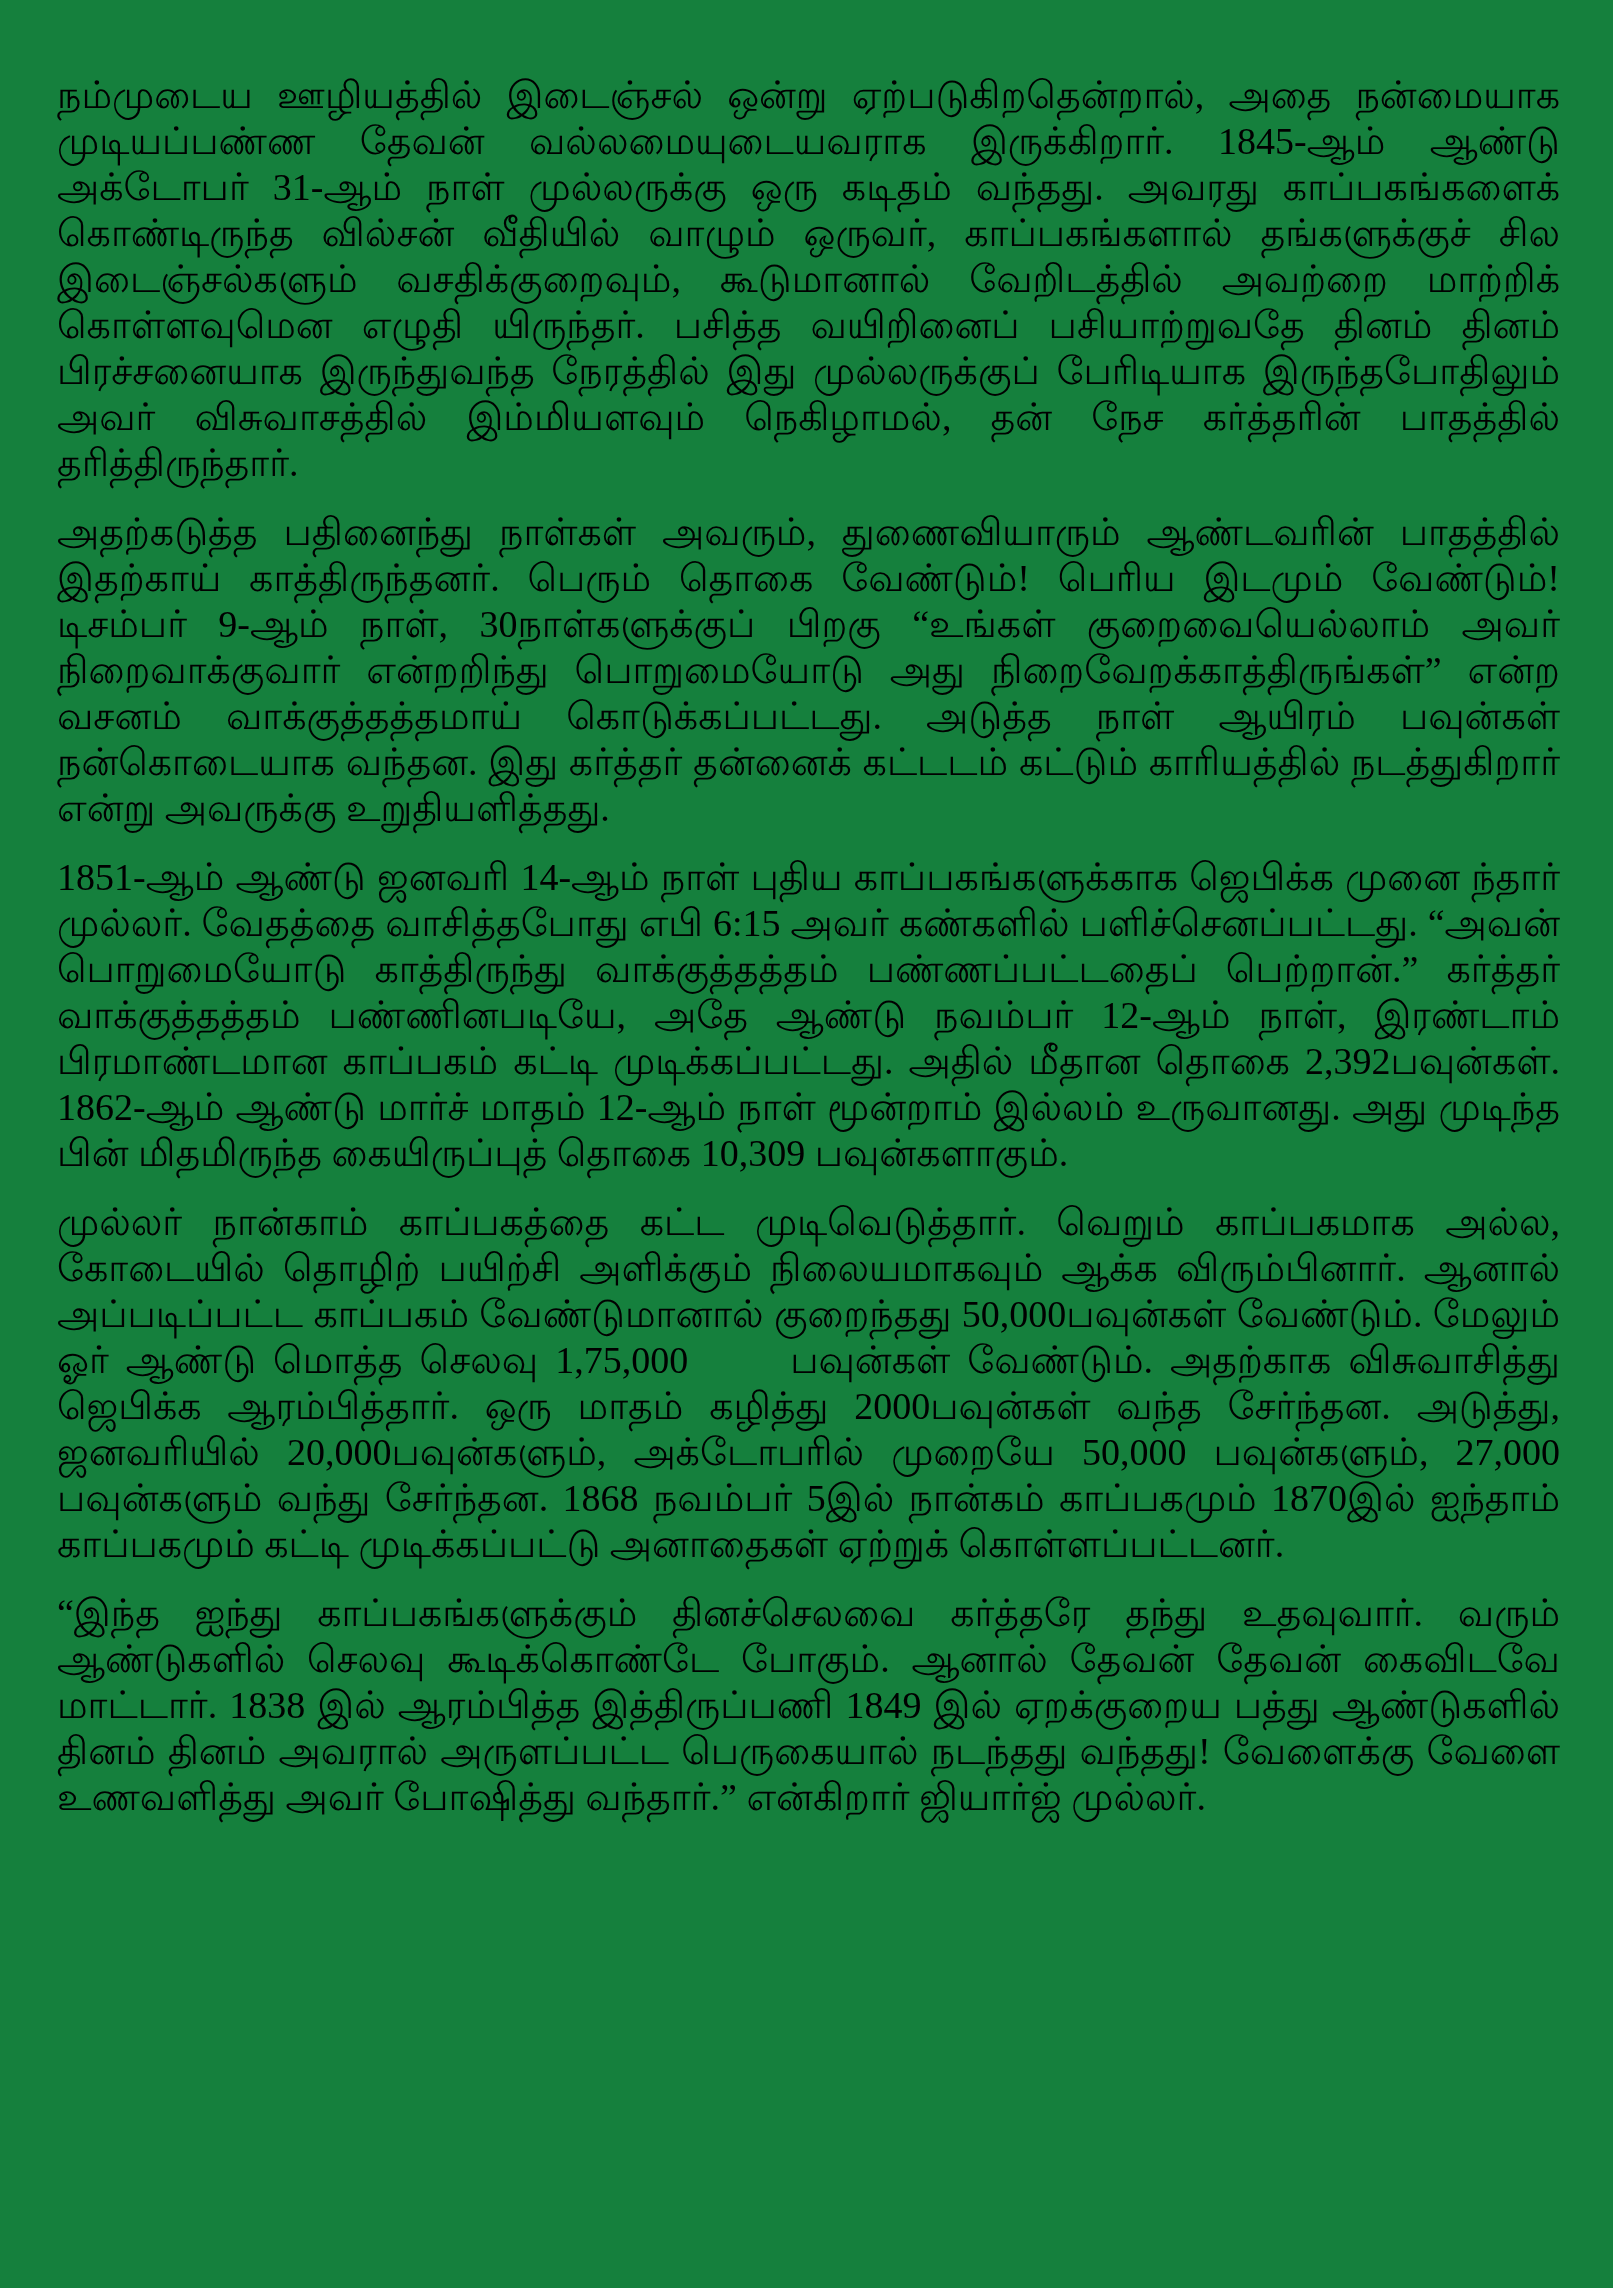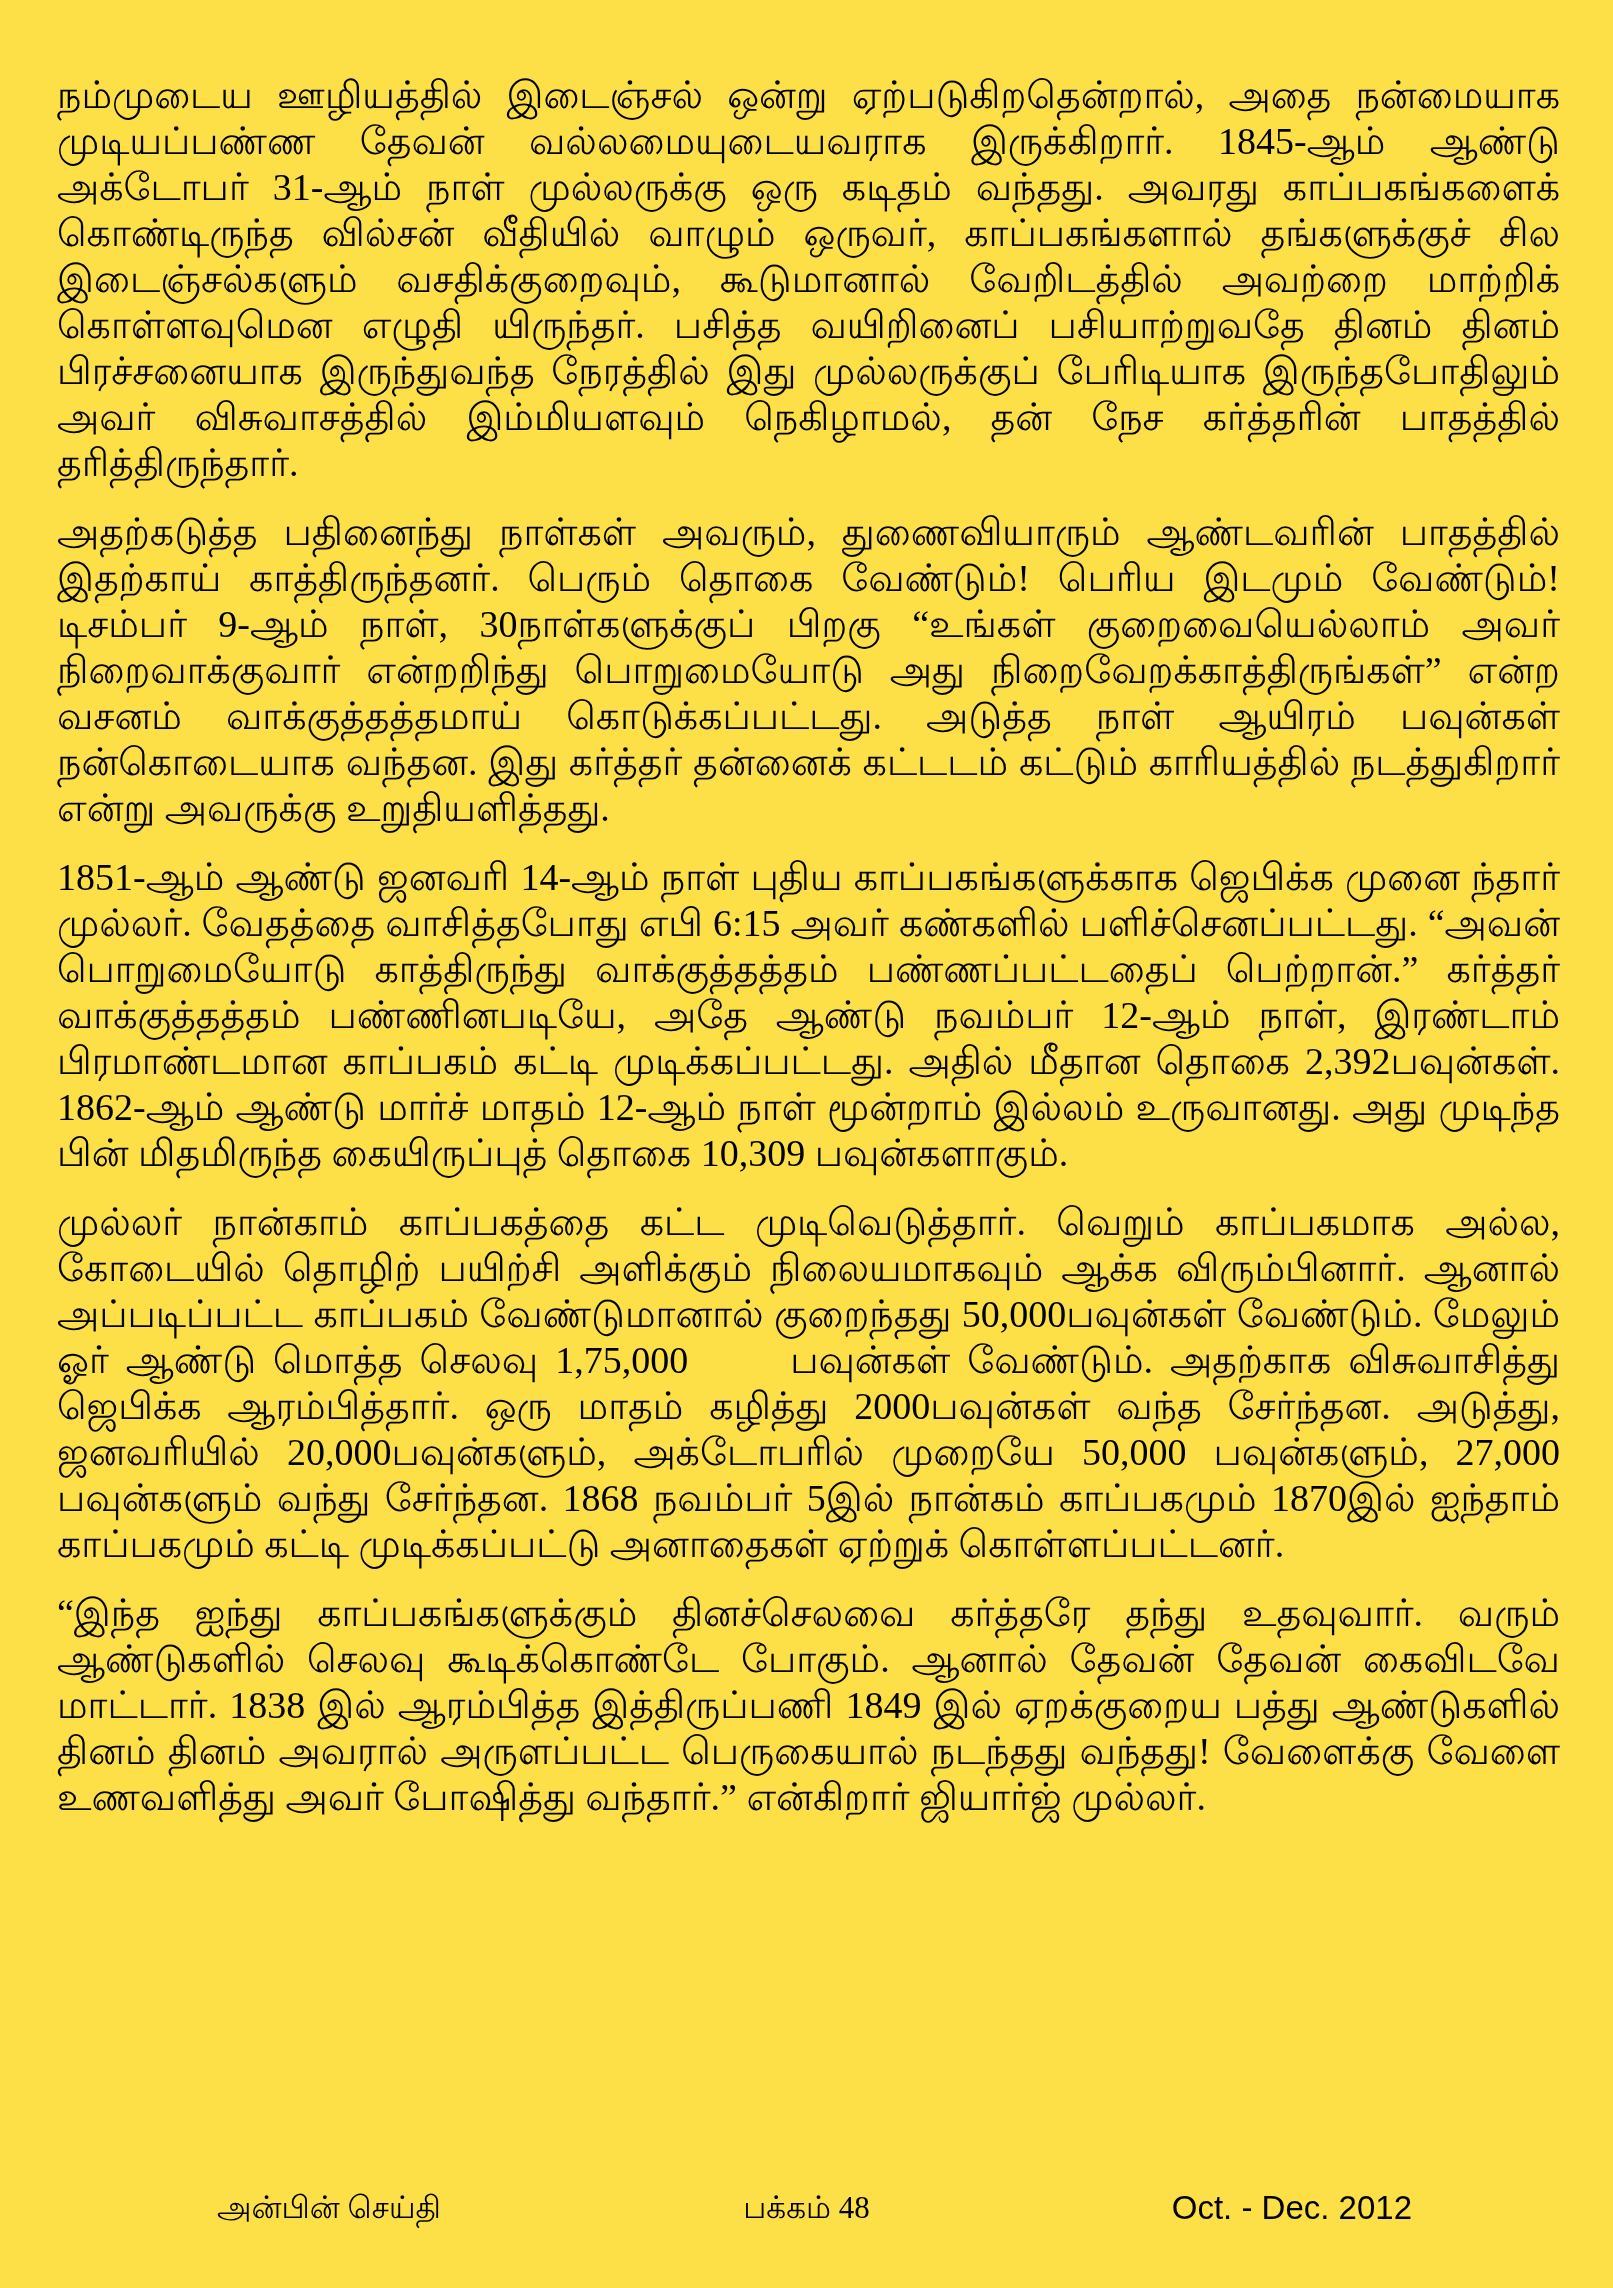--- a/index.html
+++ b/index.html
@@ -5,21 +5,21 @@
   html, body {
     margin: 0;
     padding: 0;
     background: #e8e8e8;
   }
   .page {
     position: relative;
     width: 1613px;
     height: 2289px;
     margin: 0 auto;
-    background: #fde047;
+    background: #15803d;
     color: #000000;
     overflow: hidden;
     font-family: "Liberation Serif", "DejaVu Serif", serif;
   }
   .body-text {
     position: absolute;
     top: 72px;
     left: 57px;
     width: 1503px;
     font-size: 38px;
@@ -66,20 +66,15 @@
 <div class="page">
 
   <div class="body-text">
     <p>நம்முடைய ஊழியத்தில் இடைஞ்சல் ஒன்று ஏற்படுகிறதென்றால், அதை நன்மையாக முடியப்பண்ண தேவன் வல்லமையுடையவராக இருக்கிறார். 1845-ஆம் ஆண்டு அக்டோபர் 31-ஆம் நாள் முல்லருக்கு ஒரு கடிதம் வந்தது. அவரது காப்பகங்களைக் கொண்டிருந்த வில்சன் வீதியில் வாழும் ஒருவர், காப்பகங்களால் தங்களுக்குச் சில இடைஞ்சல்களும் வசதிக்குறைவும், கூடுமானால் வேறிடத்தில் அவற்றை மாற்றிக் கொள்ளவுமென எழுதி யிருந்தர். பசித்த வயிறினைப் பசியாற்றுவதே தினம் தினம் பிரச்சனையாக இருந்துவந்த நேரத்தில் இது முல்லருக்குப் பேரிடியாக இருந்தபோதிலும் அவர் விசுவாசத்தில் இம்மியளவும் நெகிழாமல், தன் நேச கர்த்தரின் பாதத்தில் தரித்திருந்தார்.</p>
     <p>அதற்கடுத்த பதினைந்து நாள்கள் அவரும், துணைவியாரும் ஆண்டவரின் பாதத்தில் இதற்காய் காத்திருந்தனர். பெரும் தொகை வேண்டும்! பெரிய இடமும் வேண்டும்! டிசம்பர் 9-ஆம் நாள், 30நாள்களுக்குப் பிறகு “உங்கள் குறைவையெல்லாம் அவர் நிறைவாக்குவார் என்றறிந்து பொறுமையோடு அது நிறைவேறக்காத்திருங்கள்” என்ற வசனம் வாக்குத்தத்தமாய் கொடுக்கப்பட்டது. அடுத்த நாள் ஆயிரம் பவுன்கள் நன்கொடையாக வந்தன. இது கர்த்தர் தன்னைக் கட்டடம் கட்டும் காரியத்தில் நடத்துகிறார் என்று அவருக்கு உறுதியளித்தது.</p>
     <p>1851-ஆம் ஆண்டு ஜனவரி 14-ஆம் நாள் புதிய காப்பகங்களுக்காக ஜெபிக்க முனை ந்தார் முல்லர். வேதத்தை வாசித்தபோது எபி 6:15 அவர் கண்களில் பளிச்செனப்பட்டது. “அவன் பொறுமையோடு காத்திருந்து வாக்குத்தத்தம் பண்ணப்பட்டதைப் பெற்றான்.” கர்த்தர் வாக்குத்தத்தம் பண்ணினபடியே, அதே ஆண்டு நவம்பர் 12-ஆம் நாள், இரண்டாம் பிரமாண்டமான காப்பகம் கட்டி முடிக்கப்பட்டது. அதில் மீதான தொகை 2,392பவுன்கள். 1862-ஆம் ஆண்டு மார்ச் மாதம் 12-ஆம் நாள் மூன்றாம் இல்லம் உருவானது. அது முடிந்த பின் மிதமிருந்த கையிருப்புத் தொகை 10,309 பவுன்களாகும்.</p>
     <p>முல்லர் நான்காம் காப்பகத்தை கட்ட முடிவெடுத்தார். வெறும் காப்பகமாக அல்ல, கோடையில் தொழிற் பயிற்சி அளிக்கும் நிலையமாகவும் ஆக்க விரும்பினார். ஆனால் அப்படிப்பட்ட காப்பகம் வேண்டுமானால் குறைந்தது 50,000பவுன்கள் வேண்டும். மேலும் ஓர் ஆண்டு மொத்த செலவு 1,75,000 &nbsp;&nbsp;&nbsp;&nbsp; பவுன்கள் வேண்டும். அதற்காக விசுவாசித்து ஜெபிக்க ஆரம்பித்தார். ஒரு மாதம் கழித்து 2000பவுன்கள் வந்த சேர்ந்தன. அடுத்து, ஜனவரியில் 20,000பவுன்களும், அக்டோபரில் முறையே 50,000 பவுன்களும், 27,000 பவுன்களும் வந்து சேர்ந்தன. 1868 நவம்பர் 5இல் நான்கம் காப்பகமும் 1870இல் ஐந்தாம் காப்பகமும் கட்டி முடிக்கப்பட்டு அனாதைகள் ஏற்றுக் கொள்ளப்பட்டனர்.</p>
     <p>“இந்த ஐந்து காப்பகங்களுக்கும் தினச்செலவை கர்த்தரே தந்து உதவுவார். வரும் ஆண்டுகளில் செலவு கூடிக்கொண்டே போகும். ஆனால் தேவன் தேவன் கைவிடவே மாட்டார். 1838 இல் ஆரம்பித்த இத்திருப்பணி 1849 இல் ஏறக்குறைய பத்து ஆண்டுகளில் தினம் தினம் அவரால் அருளப்பட்ட பெருகையால் நடந்தது வந்தது! வேளைக்கு வேளை உணவளித்து அவர் போஷித்து வந்தார்.” என்கிறார் ஜியார்ஜ் முல்லர்.</p>
   </div>
 
-  <div class="footer">
-    <span class="magazine-title">அன்பின் செய்தி</span>
-    <span class="page-number">பக்கம்  48</span>
-    <span class="issue-date">Oct. - Dec. 2012</span>
-  </div>
 
 </div>
 
 
 </body></html>

